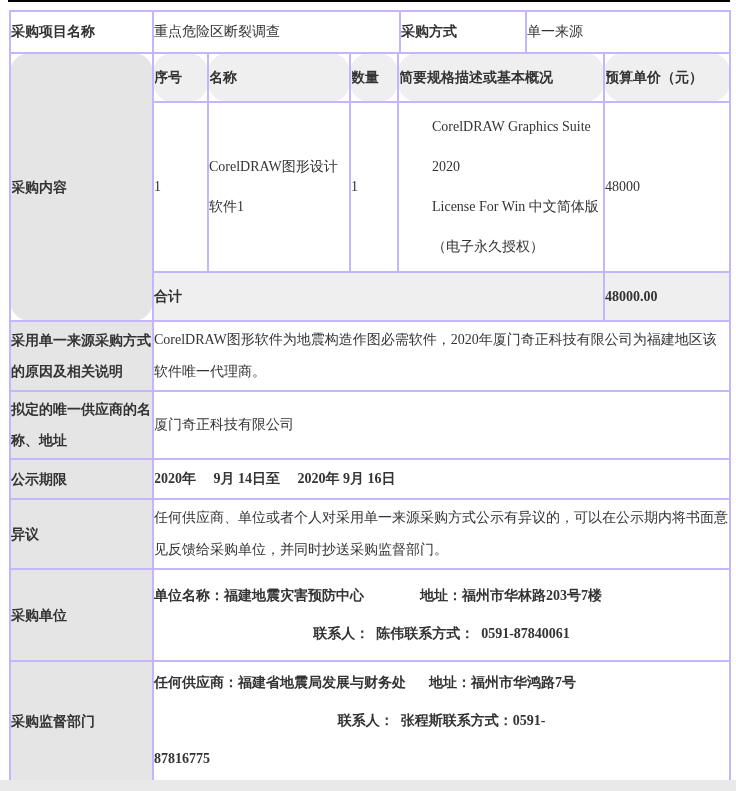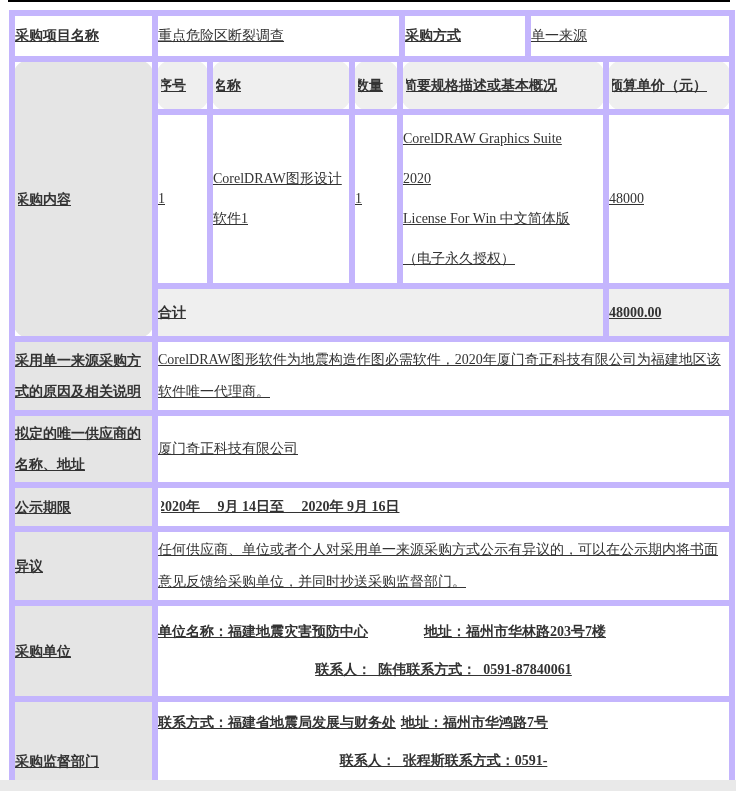--- a/index.html
+++ b/index.html
@@ -16,26 +16,25 @@
     width: 722px; height: 2px; background: #000000;
   }
   table.doc {
     position: absolute; left: 9px; top: 10px;
     width: 720px;
     border-collapse: collapse;
     table-layout: fixed;
     font-size: 14px;
   }
   table.doc td {
-    border: 6px solid #c4b5fd;
+    border: 2px solid #c4b5fd;
     padding: 2px 0;
     vertical-align: middle;
     overflow: hidden;
     word-break: break-word;
-    text-decoration: underline;
   }
   .lbl  { background: #e5e5e5; font-weight: bold; line-height: 31px; }
   .lblw { background: #ffffff; font-weight: bold; }
   .gray { background: #efefef; }
   .bold { font-weight: bold; }
   .pre  { white-space: pre-wrap; border-radius: 18px; }
   .r1 td { height: 36px; vertical-align: middle; }
   .r2 td { height: 43px; border-radius: 20px; }
   .r3 td { height: 164px; line-height: 40px; }
   .r4 td { height: 43px; }
@@ -44,22 +43,22 @@
   .r7 td { height: 34px; }
   .r8 td { height: 62px; }
   .r9 td { height: 86px; }
   .r10 td { height: 97px; }
   .r11 td { height: 32px; }
   .para { line-height: 32px; }
   .supplier-val { padding-left: 34px; }
   .contact-cell { font-weight: bold; line-height: 38px; }
   .contact-cell .line { display: flex; justify-content: center; }
   .contact-cell .addr-gap { margin-left: 56px; }
-  .contact-cell .addr-gap-sm { margin-left: 5px; }
-  .spec-cell div { line-height: 40px; }
+  .contact-cell .addr-gap-sm { margin-left: 23px; }
+  .spec-cell div { line-height: 40px; margin-left: 33px; }
   .bottom-strip {
     position: absolute; left: 0; top: 780px;
     width: 736px; height: 11px; background: #e9e9e9;
   }
 </style>
 </head>
 <body>
 
 <div class="canvas">
   <div class="top-line"></div>
@@ -142,21 +141,21 @@
           <span class="pre">联系人：  陈伟</span>
           <span class="pre">联系方式：  0591-87840061</span>
         </div>
       </td>
     </tr>
 
     <tr class="r10">
       <td class="lbl">采购监督部门</td>
       <td colspan="7" class="contact-cell">
         <div class="line">
-          <span>联系方式：福建省地震局发展与财务处</span>
+          <span>任何供应商：福建省地震局发展与财务处</span>
           <span class="addr-gap-sm" style="margin-right:auto">地址：福州市华鸿路7号</span>
         </div>
         <div class="line">
           <span class="pre">联系人：  张程斯</span>
           <span class="pre">联系方式：0591-</span>
         </div>
         <div>87816775</div>
       </td>
     </tr>
 

